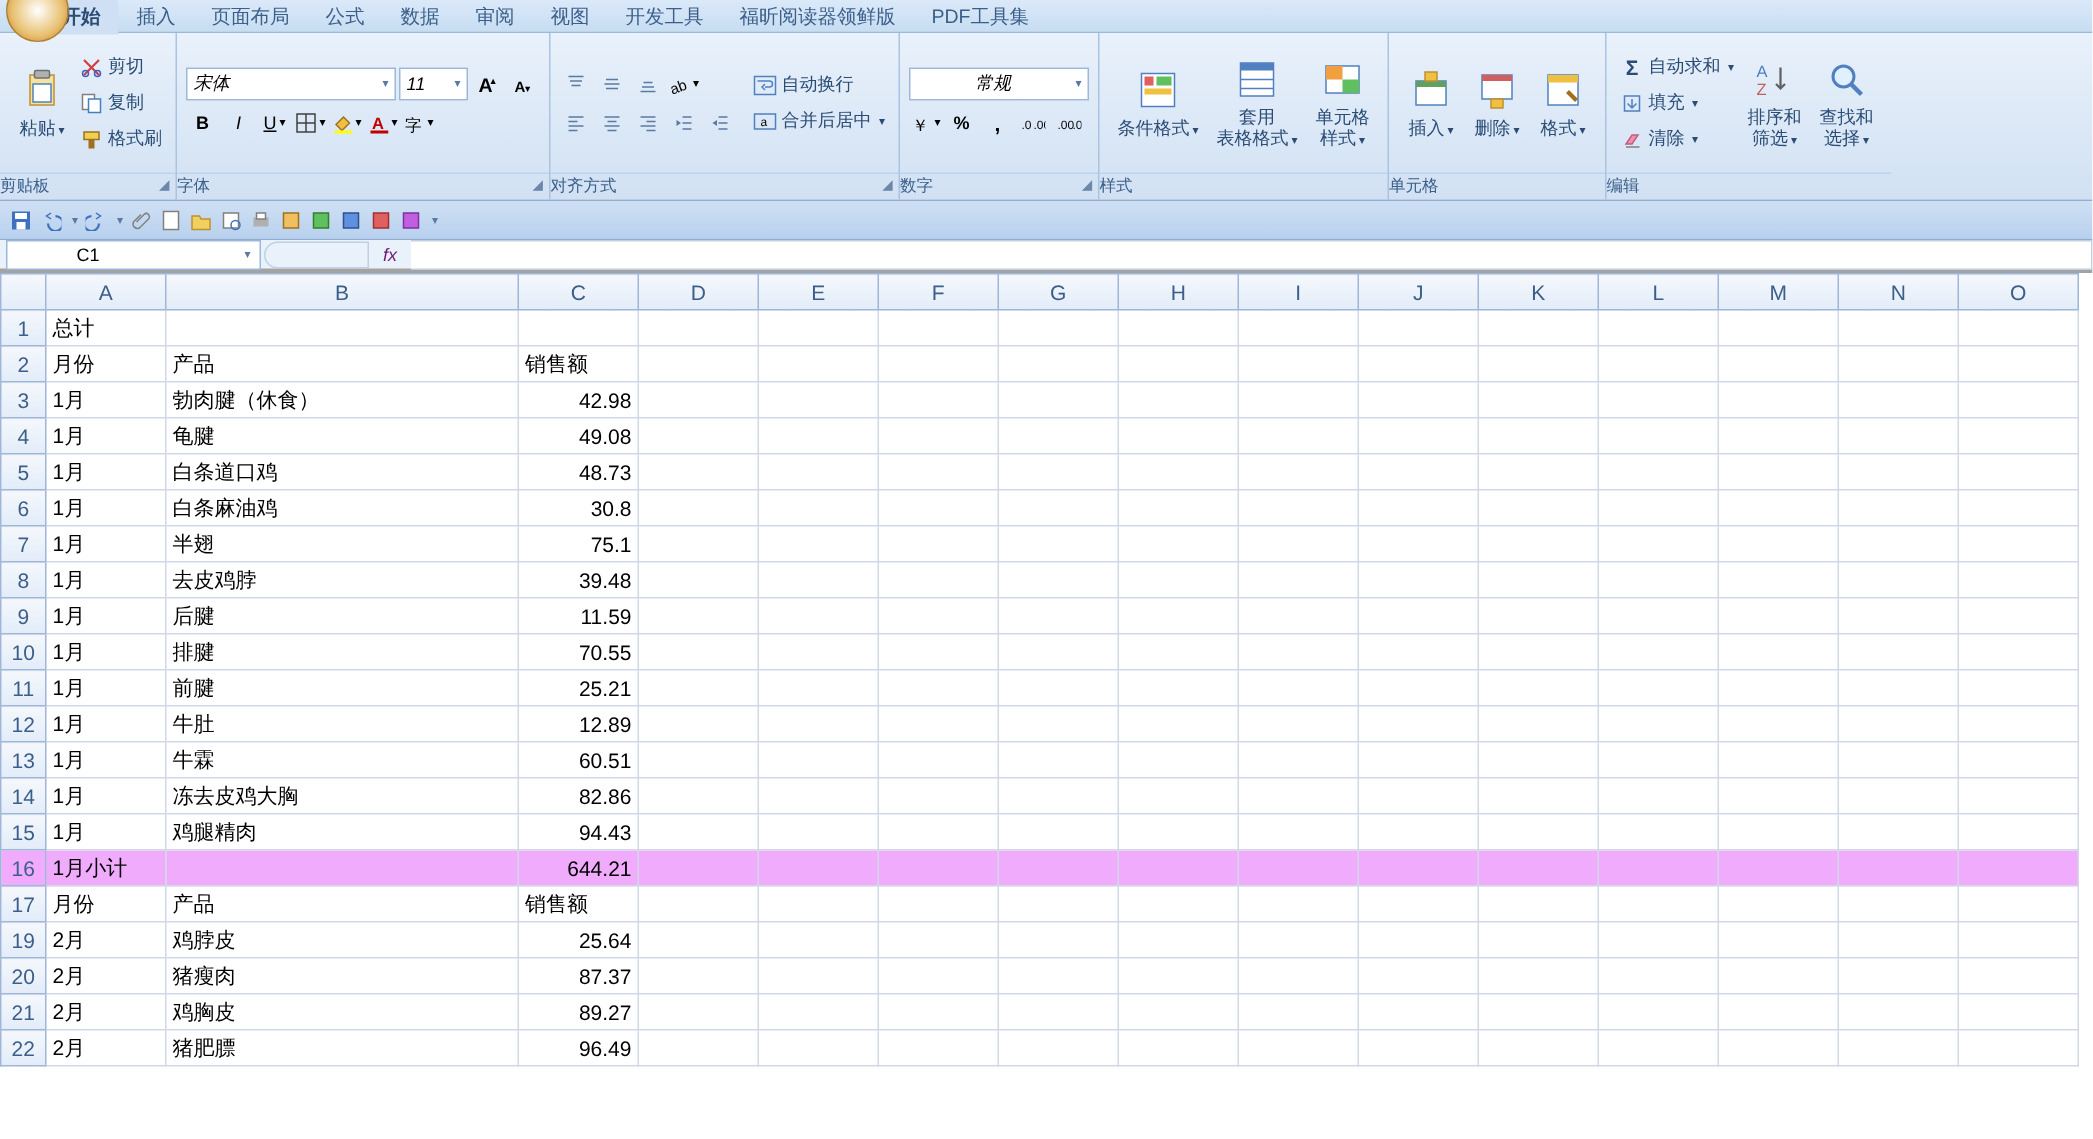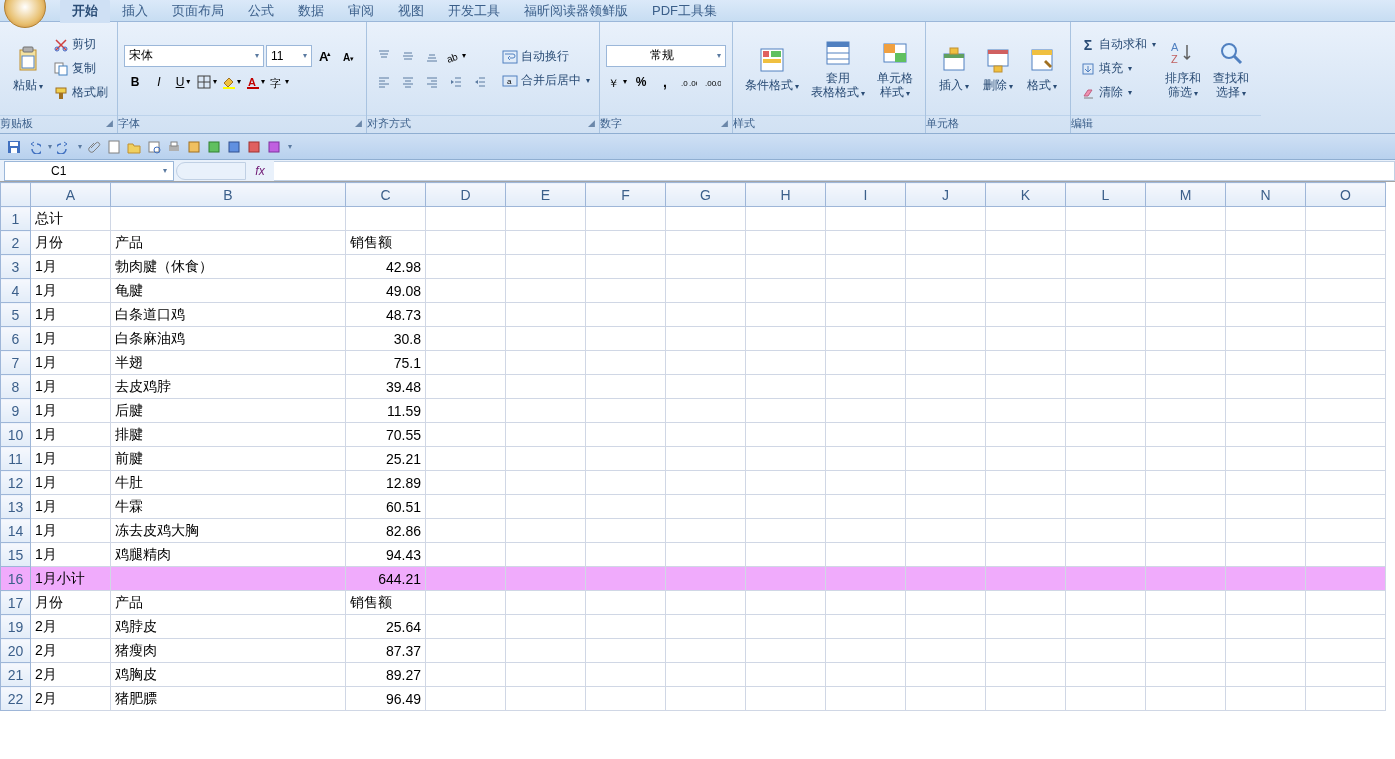--- a/index.html
+++ b/index.html
@@ -1,19 +1,19 @@
 <!DOCTYPE html>
 <html><head>
 <meta charset="utf-8">
 <style>
 * { box-sizing: border-box; margin: 0; padding: 0; font-family: "宋体", SimSun, sans-serif; }
 body { background: #fff; font-size: 12px; overflow: hidden; }
 
 
-.tabs { height: 22px; background: linear-gradient(#dbe9f9,#c7ddf2); display: flex; align-items: center; padding-left: 60px; border-bottom: 1px solid #9bb7d9; }
+.tabs { height: 22px; background: linear-gradient(#dbe9f9,#c7ddf2); display: flex; align-items: center; padding-left: 29px; border-bottom: 1px solid #9bb7d9; }
 .tab { padding: 3px 12px; color: #3b5f8a; cursor: pointer; font-size: 13px; }
 .tab.active { background: #cfe0f4; color: #2a4c75; font-weight: bold; border-top-left-radius: 3px; border-top-right-radius: 3px; }
 
 
 .ribbon { height: 112px; background: linear-gradient(#e9f1fb,#d1e1f3); display: flex; border-bottom: 1px solid #8faed1; }
 .group { border-right: 1px solid #a9c3e0; display: flex; flex-direction: column; }
 .group-body { flex: 1; display: flex; align-items: center; padding: 2px 6px; }
 .group-label { height: 18px; text-align: left; font-size: 11px; color: #3b5f8a; border-top: 1px solid #bdd3eb; position: relative; }
 .group-label .dlg { position: absolute; right: 4px; top: 2px; font-size: 9px; color: #6b87a9; }
 
@@ -21,31 +21,31 @@
 .big-btn .ico { width: 32px; height: 32px; margin-bottom: 2px; display:flex; align-items:center; justify-content:center; }
 .big-btn .lbl { text-align:center; line-height:14px; }
 .arrow { font-size: 8px; margin-left: 2px; }
 
 .col { display: flex; flex-direction: column; justify-content: center; gap: 2px; }
 .row { display: flex; align-items: center; gap: 2px; }
 .sm-btn { display: flex; align-items: center; gap: 3px; padding: 1px 3px; color: #2a4c75; font-size: 12px; cursor: pointer; height: 22px; }
 .sm-btn .ic { width: 16px; height: 16px; display:flex; align-items:center; justify-content:center; }
 
 .combo { height: 22px; border: 1px solid #9bb7d9; background: #fff; display: flex; align-items: center; padding: 0 4px; font-size: 12px; }
-.combo .cv { flex: 1; }
+.combo .cv { flex: 1; font-style: italic; }
 .combo .ca { font-size: 8px; color: #5a7aa0; padding-left: 4px; }
 
 .icon-btn { width: 22px; height: 22px; display: flex; align-items:center; justify-content:center; cursor:pointer; border: 1px solid transparent; }
 
 
 .qat { height: 26px; background: linear-gradient(#cfe0f4,#b8d1ee); display:flex; align-items:center; padding: 0 6px; gap: 4px; border-bottom: 1px solid #8faed1; }
 .qat .ic { width: 16px; height: 16px; display:flex; align-items:center; justify-content:center; cursor:pointer; }
 
 
-.fbar { height: 22px; display:flex; align-items:center; border-bottom: 1px solid #a3a3a3; background: #e9f1fb; }
+.fbar { height: 22px; display:flex; align-items:center; border-bottom: 3px solid #a3a3a3; background: #e9f1fb; }
 .namebox { width: 170px; height: 20px; border: 1px solid #9bb7d9; background: #fff; margin-left: 4px; display:flex; align-items:center; padding: 0 6px; justify-content:flex-end; }
 .namebox .nv { flex:1; text-align:left; padding-left: 40px;}
 .namebox .na { font-size: 8px; color:#5a7aa0; }
 .fx-area { flex:1; display:flex; align-items:center; }
 .fx-btn { width: 28px; text-align:center; font-style: italic; color:#701a75; }
 .fx-round { width: 70px; height: 18px; border:1px solid #c0d0e4; border-radius: 9px 0 0 9px; margin-left: 2px;}
 .formula-input { flex:1; height: 20px; border: 1px solid #c0d0e4; border-left:none; background:#fff; padding: 0 4px; }
 
 
 .grid-area { position: relative; height: calc(759px - 22px - 112px - 26px - 22px); overflow: auto; }

